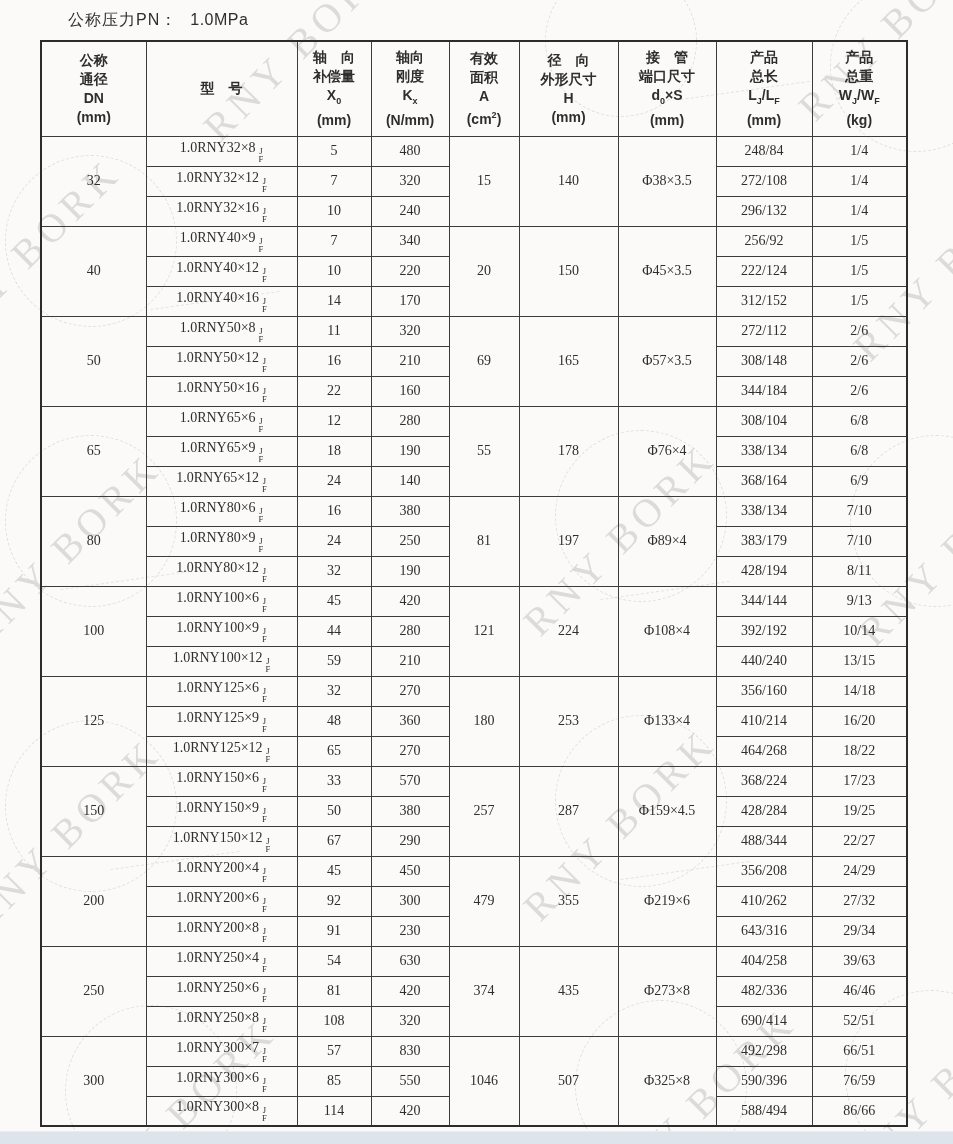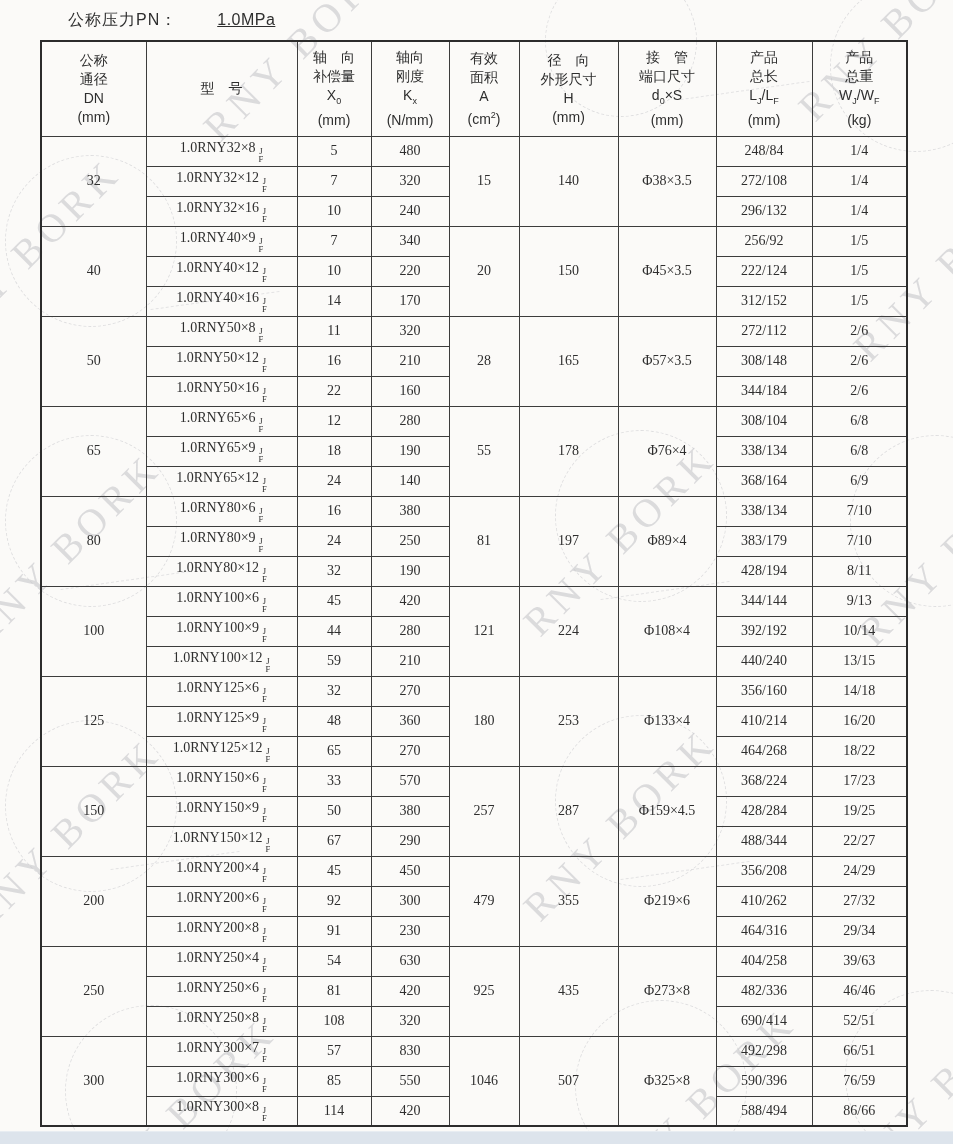--- a/index.html
+++ b/index.html
@@ -18,34 +18,34 @@
   }
   .wm-circle{
     position:absolute;border:1.5px dashed #c9c9cd;border-radius:50%;opacity:.55;
   }
   .wm-dash{
     position:absolute;width:130px;border-top:1.5px dashed #ccccd0;opacity:.5;
     transform:rotate(-8deg);
   }
   
   #title{position:absolute;left:68px;top:10px;font-size:16px;letter-spacing:1px;z-index:2;}
-  #title .val{margin-left:40px;letter-spacing:.5px;text-decoration:underline;}
+  #title .val{margin-left:13px;letter-spacing:.5px;}
   
   #spec-table{
     position:absolute;left:40px;top:40px;z-index:1;
     border-collapse:collapse;table-layout:fixed;width:866px;
     background:transparent;
   }
   #spec-table th,#spec-table td{
     border:1px solid #3c3c3c;text-align:center;vertical-align:middle;
     padding:0 2px;box-sizing:border-box;background:transparent;
   }
   #spec-table{border:2.5px solid #2c2c2c;}
   #spec-table thead th{
-    height:95px;font-size:14px;font-weight:normal;line-height:19px;
+    height:95px;font-size:14px;font-weight:bold;line-height:19px;
     font-family:"Liberation Sans",sans-serif;
   }
   #spec-table td{
     height:30px;font-size:14px;
     font-family:"Liberation Serif",serif;
   }
   #spec-table sub{font-size:9px;}
   #spec-table sup{font-size:9px;}
   tr.group-start td{border-top-width:2px;}
   td.cell-model{white-space:nowrap;}
@@ -237,21 +237,21 @@
         <td class="cell-w">1/5</td>
       </tr>
       <tr class="group-start">
         <td class="cell-dn" rowspan="3">50</td>
         <td class="cell-model"><span>1.0RNY50×8</span><span class="jf">
             <i style="font-style: normal;">J</i>
             <i style="font-style: normal;">F</i>
           </span></td>
         <td class="cell-x0">11</td>
         <td class="cell-kx">320</td>
-        <td class="cell-a" rowspan="3">28</td>
+        <td class="cell-a" rowspan="3">69</td>
         <td class="cell-h" rowspan="3">165</td>
         <td class="cell-d" rowspan="3">Φ57×3.5</td>
         <td class="cell-l">272/112</td>
         <td class="cell-w">2/6</td>
       </tr>
       <tr>
         <td class="cell-model"><span>1.0RNY50×12</span><span class="jf">
             <i style="font-style: normal;">J</i>
             <i style="font-style: normal;">F</i>
           </span></td>
@@ -464,32 +464,32 @@
         <td class="cell-l">410/262</td>
         <td class="cell-w">27/32</td>
       </tr>
       <tr>
         <td class="cell-model"><span>1.0RNY200×8</span><span class="jf">
             <i style="font-style: normal;">J</i>
             <i style="font-style: normal;">F</i>
           </span></td>
         <td class="cell-x0">91</td>
         <td class="cell-kx">230</td>
-        <td class="cell-l">464/316</td>
+        <td class="cell-l">643/316</td>
         <td class="cell-w">29/34</td>
       </tr>
       <tr class="group-start">
         <td class="cell-dn" rowspan="3">250</td>
         <td class="cell-model"><span>1.0RNY250×4</span><span class="jf">
             <i style="font-style: normal;">J</i>
             <i style="font-style: normal;">F</i>
           </span></td>
         <td class="cell-x0">54</td>
         <td class="cell-kx">630</td>
-        <td class="cell-a" rowspan="3">925</td>
+        <td class="cell-a" rowspan="3">374</td>
         <td class="cell-h" rowspan="3">435</td>
         <td class="cell-d" rowspan="3">Φ273×8</td>
         <td class="cell-l">404/258</td>
         <td class="cell-w">39/63</td>
       </tr>
       <tr>
         <td class="cell-model"><span>1.0RNY250×6</span><span class="jf">
             <i style="font-style: normal;">J</i>
             <i style="font-style: normal;">F</i>
           </span></td>

